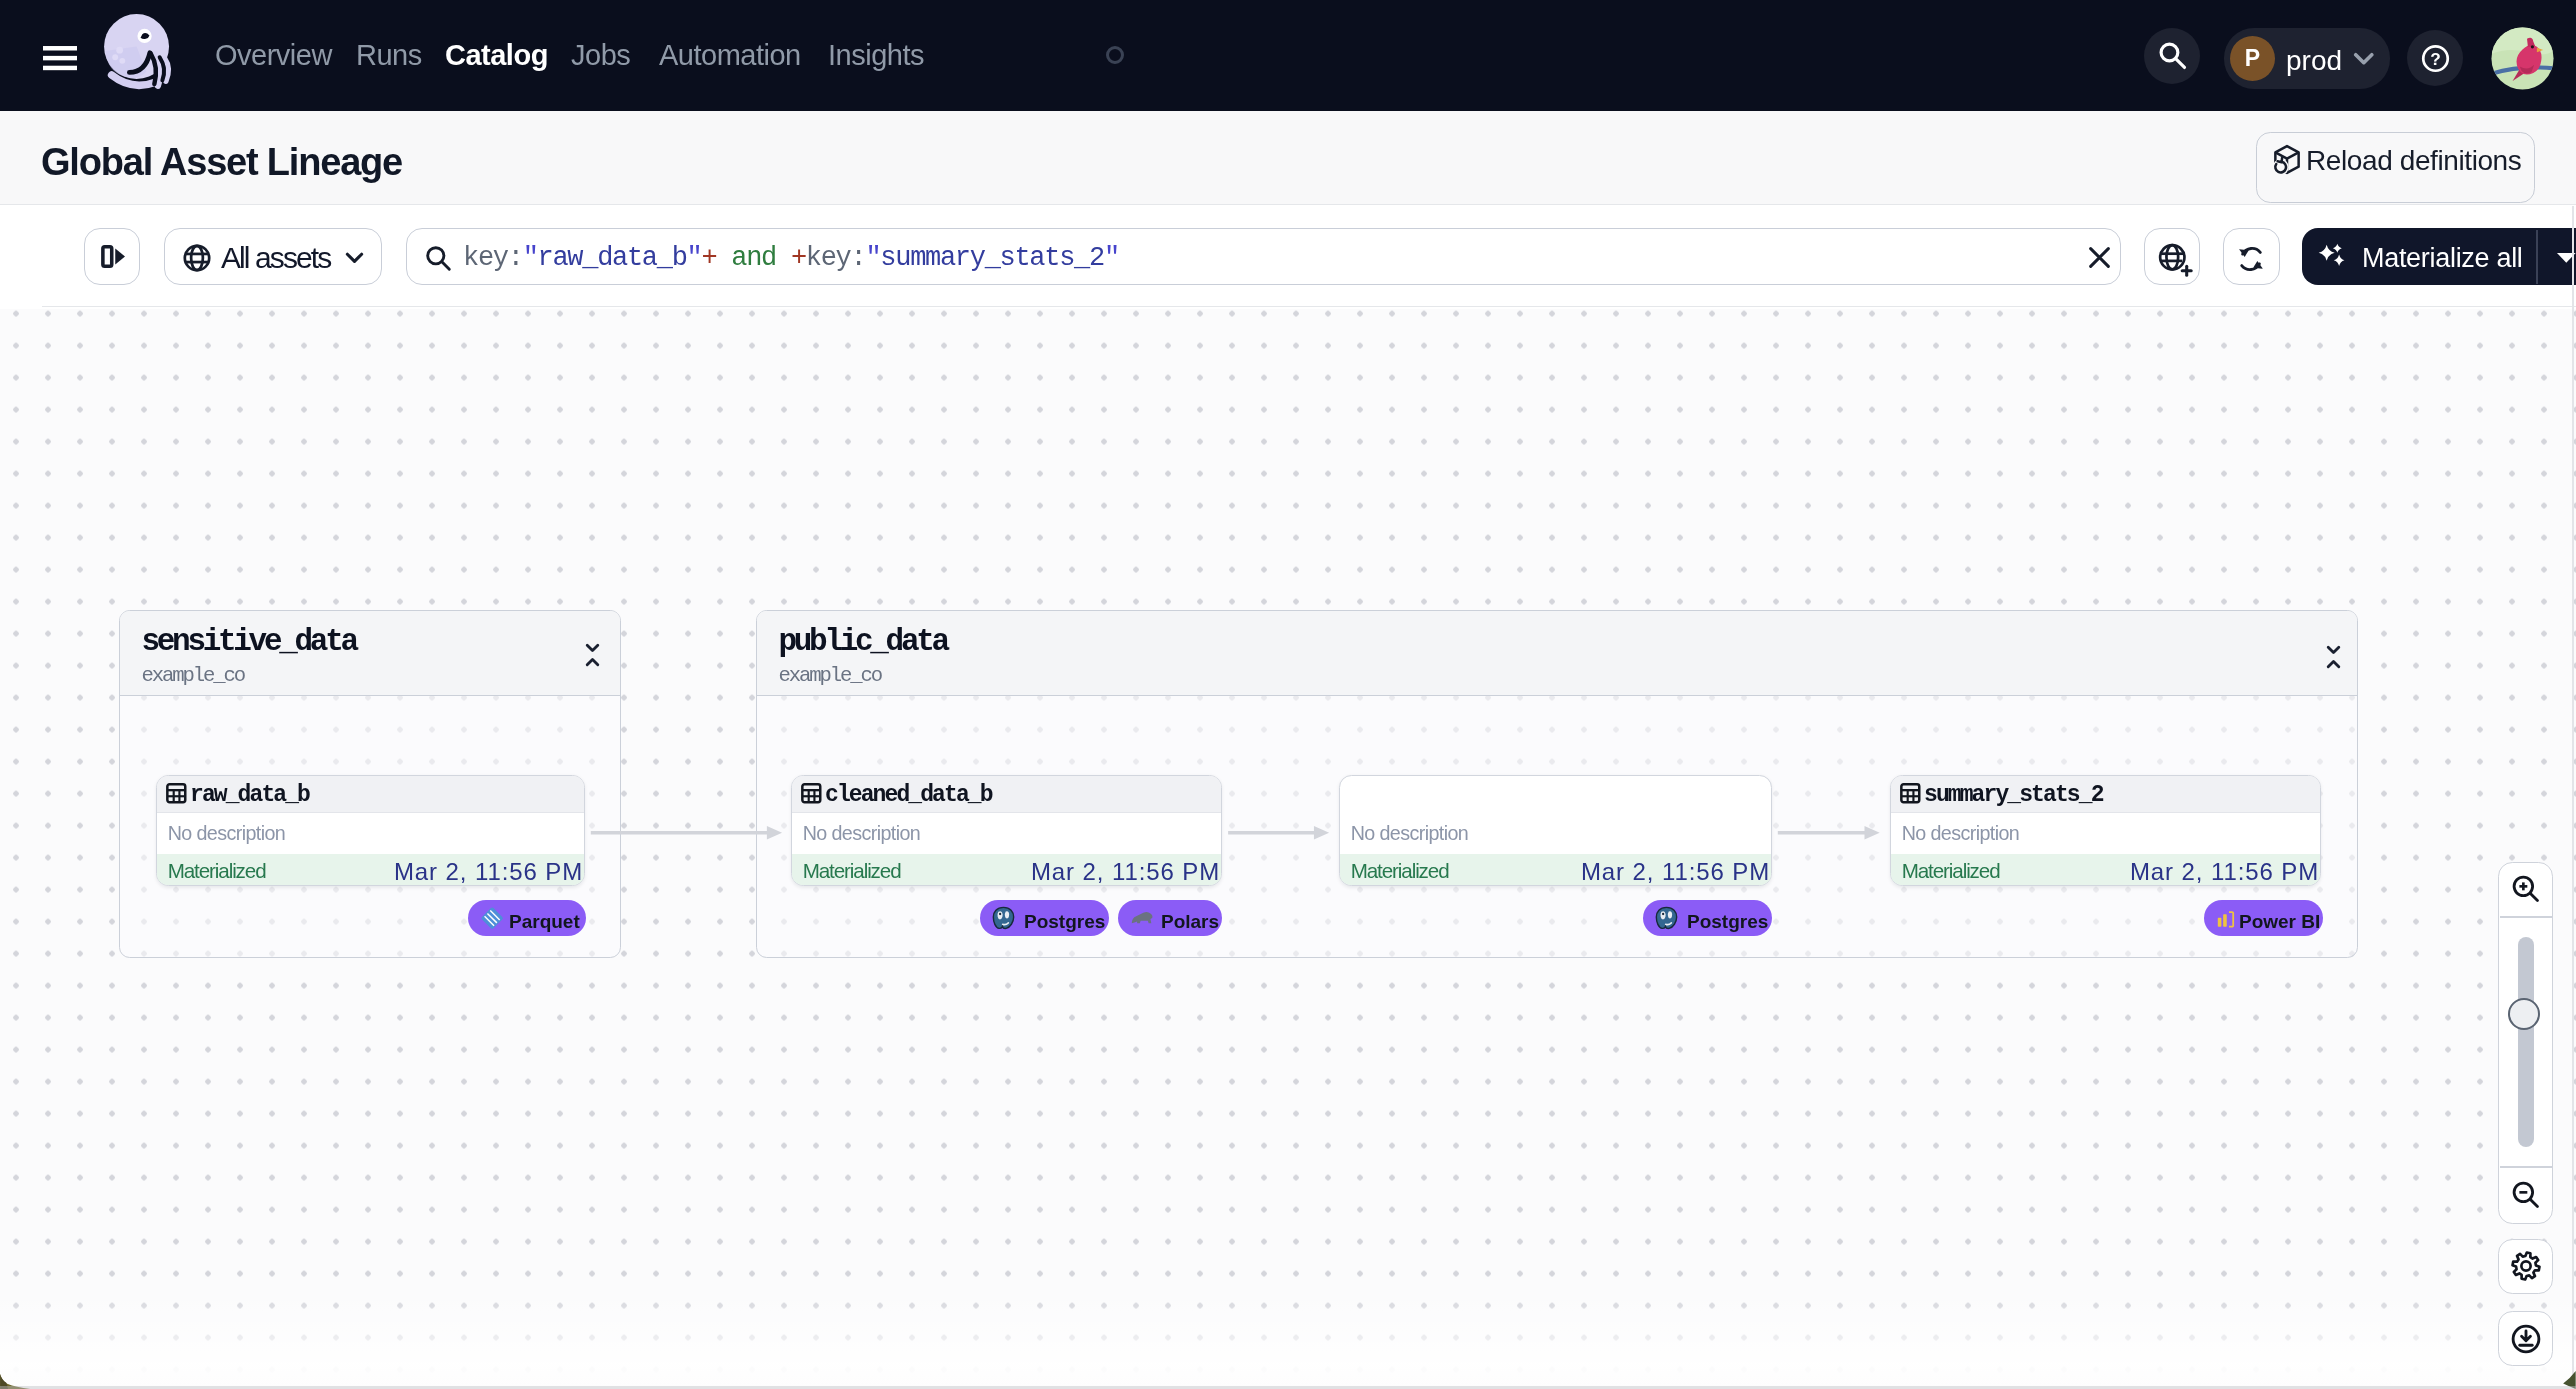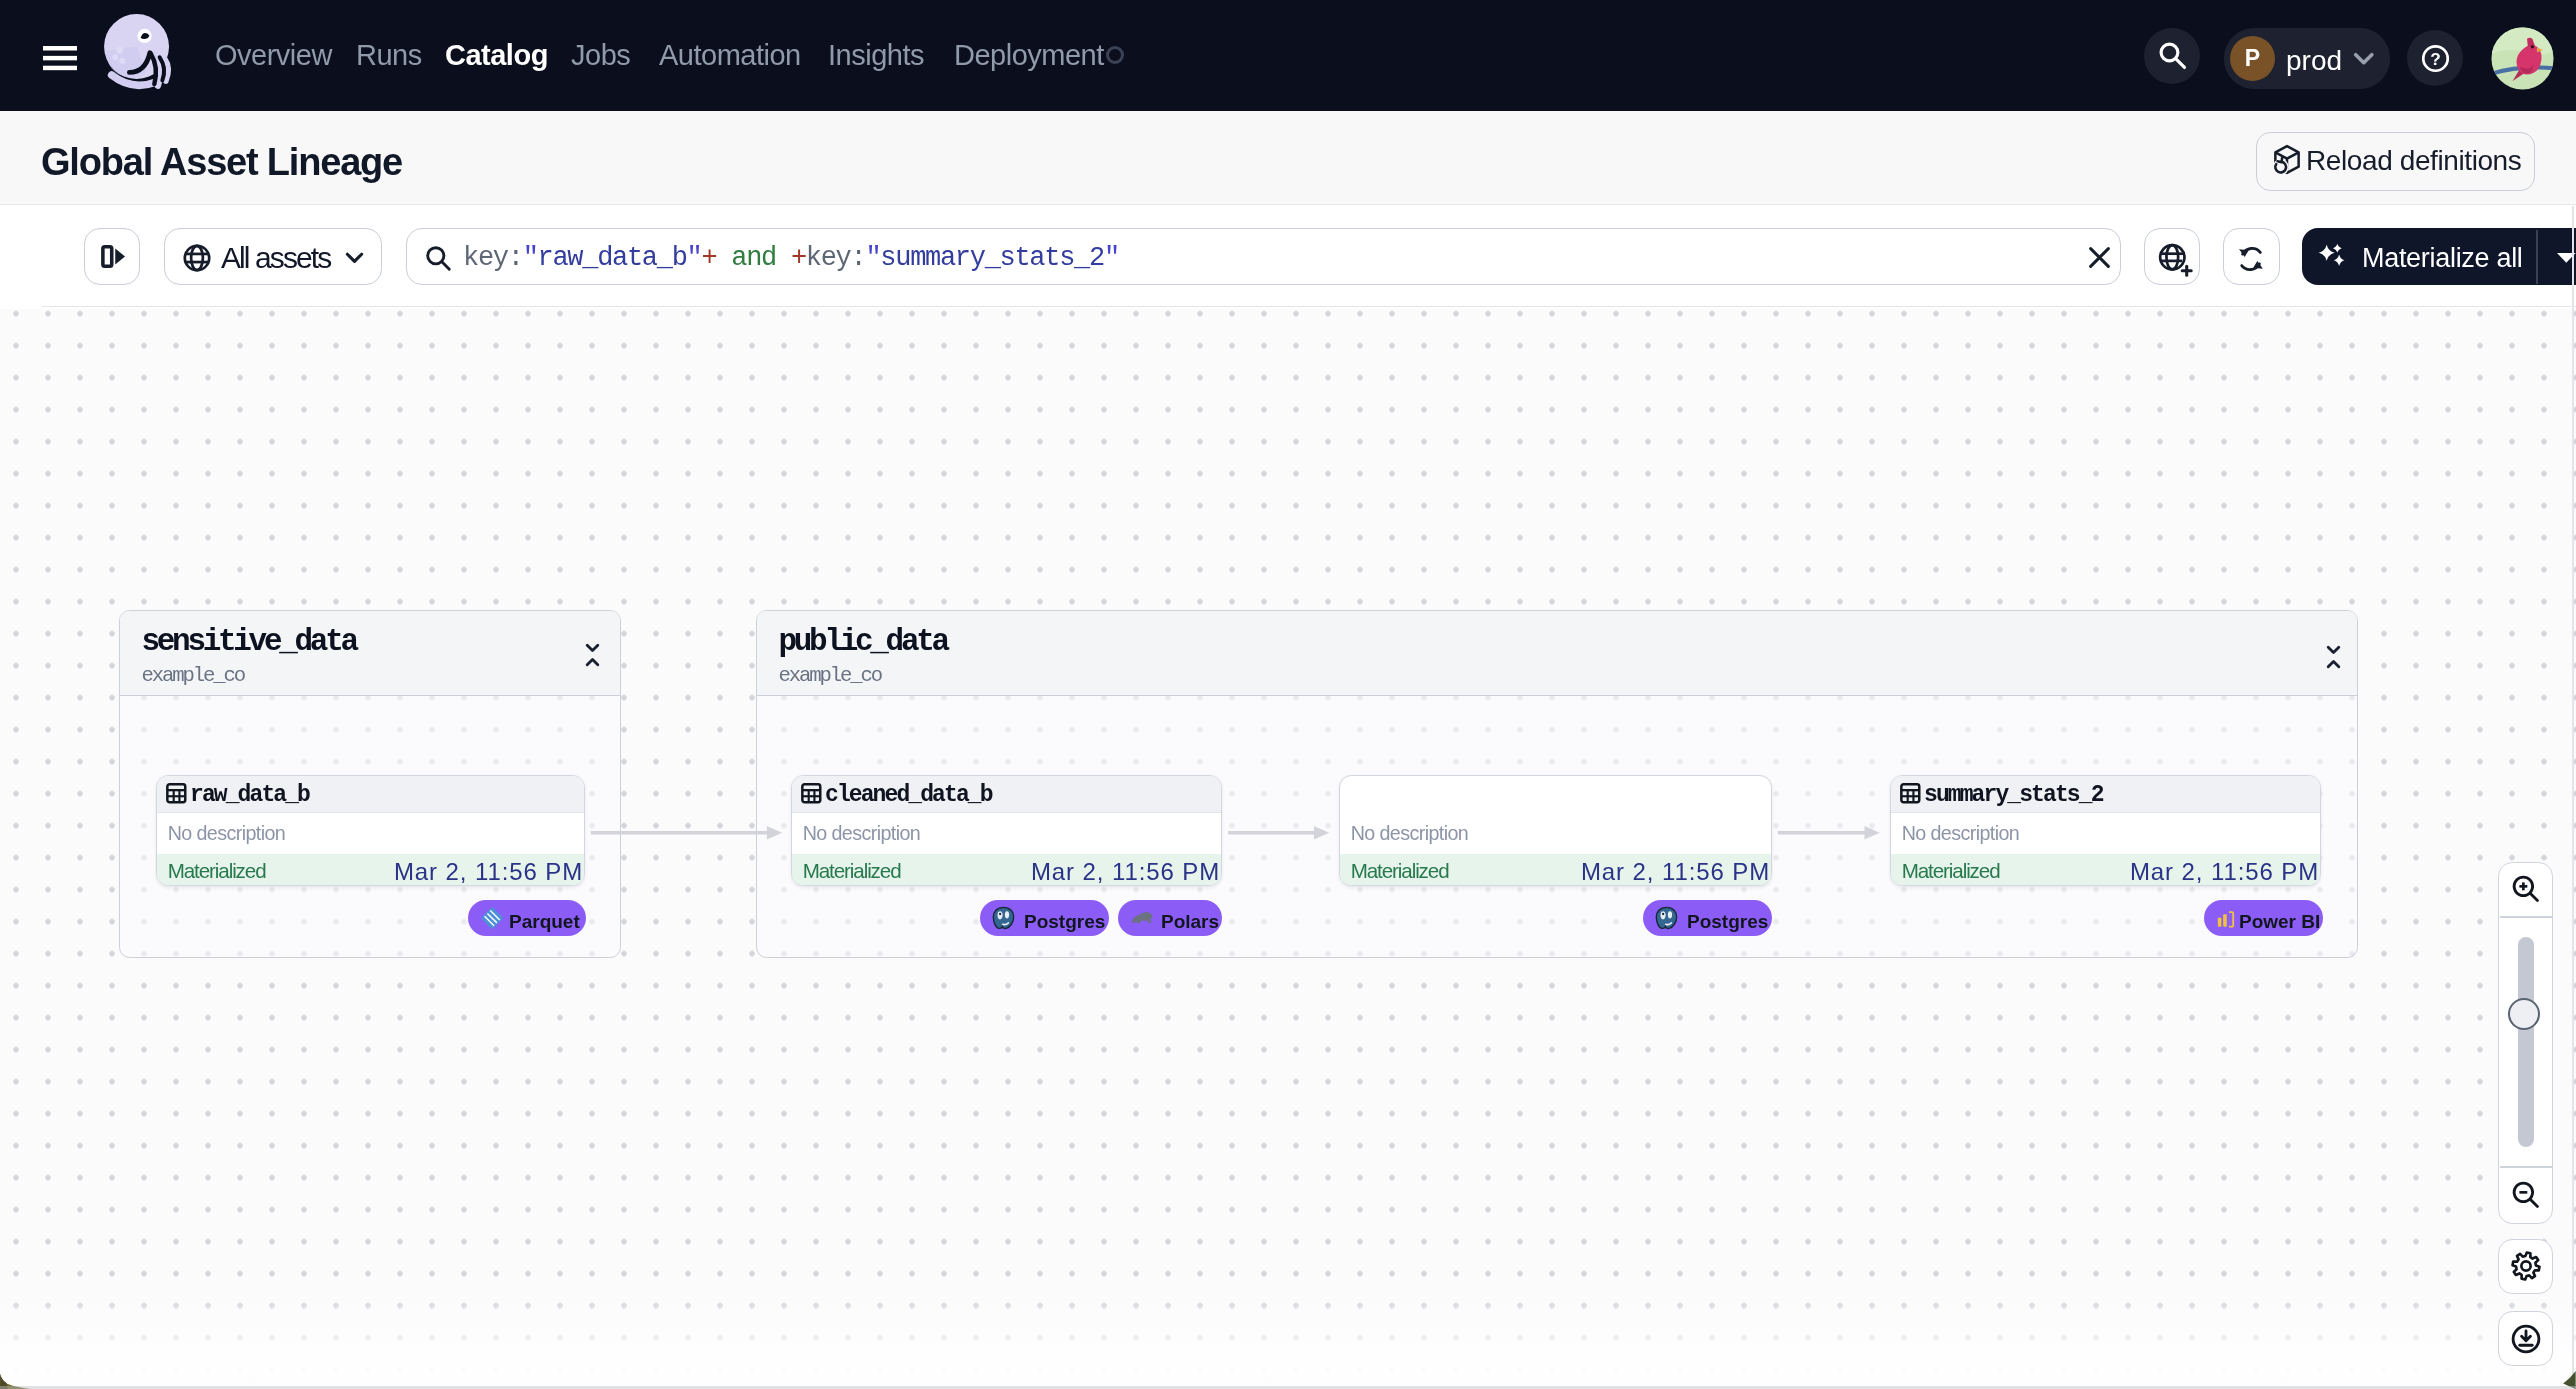--- a/index.html
+++ b/index.html
@@ -10,21 +10,21 @@
 
   
   #nav { position:absolute; left:0; top:0; width:2576px; height:111px; background:#0A0E1D; }
   .navitem { position:absolute; top:0; height:111px; line-height:111px; font-size:29px; font-weight:500; color:#909AA8; letter-spacing:-0.5px; }
   .navitem.active { color:#FFFFFF; font-weight:700; }
   .navcircle { position:absolute; border-radius:50%; background:#1E2230; }
 
   
   #titlebar { position:absolute; left:0; top:111px; width:2576px; height:94px; background:#F8F8F9; border-bottom:1.8px solid #E5E7EA;padding-left:16px; }
   #h1 { position:absolute; left:41px; top:29.5px; font-size:38px; font-weight:700; color:#111827; letter-spacing:-1.2px; }
-  #reloadbtn { position:absolute; left:2256px; top:20.6px; width:279px; height:59px; border:1.8px solid #C8CDD6; border-radius:14.3px; }
+  #reloadbtn { position:absolute; left:2256px; top:20.6px; width:279px; height:71px; border:1.8px solid #C8CDD6; border-radius:14.3px; }
   #reloadbtn span { position:absolute; left:49px; top:12.5px; font-size:28px; font-weight:500; color:#161C2A; letter-spacing:-0.4px; }
 
   
   #toolbar { position:absolute; left:0; top:206px; width:2576px; height:101px; background:#FFFFFF; border-bottom:1.8px solid #E5E7EA;margin-left:42px; }
   .tbtn { position:absolute; top:22.3px; height:57px; border:1.8px solid #C9CED8; border-radius:16px; background:#fff; }
 
   
   #graph { position:absolute; left:0; top:309px; width:2576px; height:1080px;
     background-color:#FBFBFC;
     background-image:radial-gradient(circle, #D4D5DB 2.5px, rgba(212,213,219,0) 3px);
@@ -69,21 +69,20 @@
     <circle cx="22" cy="44" r="3.8" fill="#DFDBF6"></circle>
     <circle cx="17" cy="52" r="3.3" fill="#DFDBF6"></circle>
     <circle cx="25" cy="56" r="3.3" fill="#DFDBF6"></circle>
   </svg>
   <span class="navitem" style="left:215px">Overview</span>
   <span class="navitem" style="left:356px">Runs</span>
   <span class="navitem active" style="left:445px">Catalog</span>
   <span class="navitem" style="left:571px">Jobs</span>
   <span class="navitem" style="left:659px">Automation</span>
   <span class="navitem" style="left:828px">Insights</span>
-  <span class="navitem" style="left:954px">Deployment</span>
   <div class="abs" style="left:1106px;top:46px;width:18px;height:18px;border-radius:50%;border:3.6px solid #3A4254"></div>
 
   <div class="navcircle" style="left:2144px;top:28px;width:56px;height:56px"></div>
   <svg class="abs" style="left:2158px;top:41px" width="30" height="30" viewBox="0 0 34 34">
     <circle cx="13" cy="13" r="9.5" stroke="#fff" stroke-width="3.6" fill="none"></circle>
     <line x1="20" y1="20" x2="30" y2="30" stroke="#fff" stroke-width="3.6" stroke-linecap="round"></line>
   </svg>
   <div class="navcircle" style="left:2224px;top:28px;width:166px;height:61px;border-radius:30px"></div>
   <div class="abs" style="left:2230px;top:36px;width:45px;height:45px;border-radius:50%;background:#7A5228;color:#fff;font-size:23px;font-weight:600;text-align:center;line-height:45px">P</div>
   <span class="abs" style="left:2286px;top:45px;font-size:28px;font-weight:500;color:#fff">prod</span>

